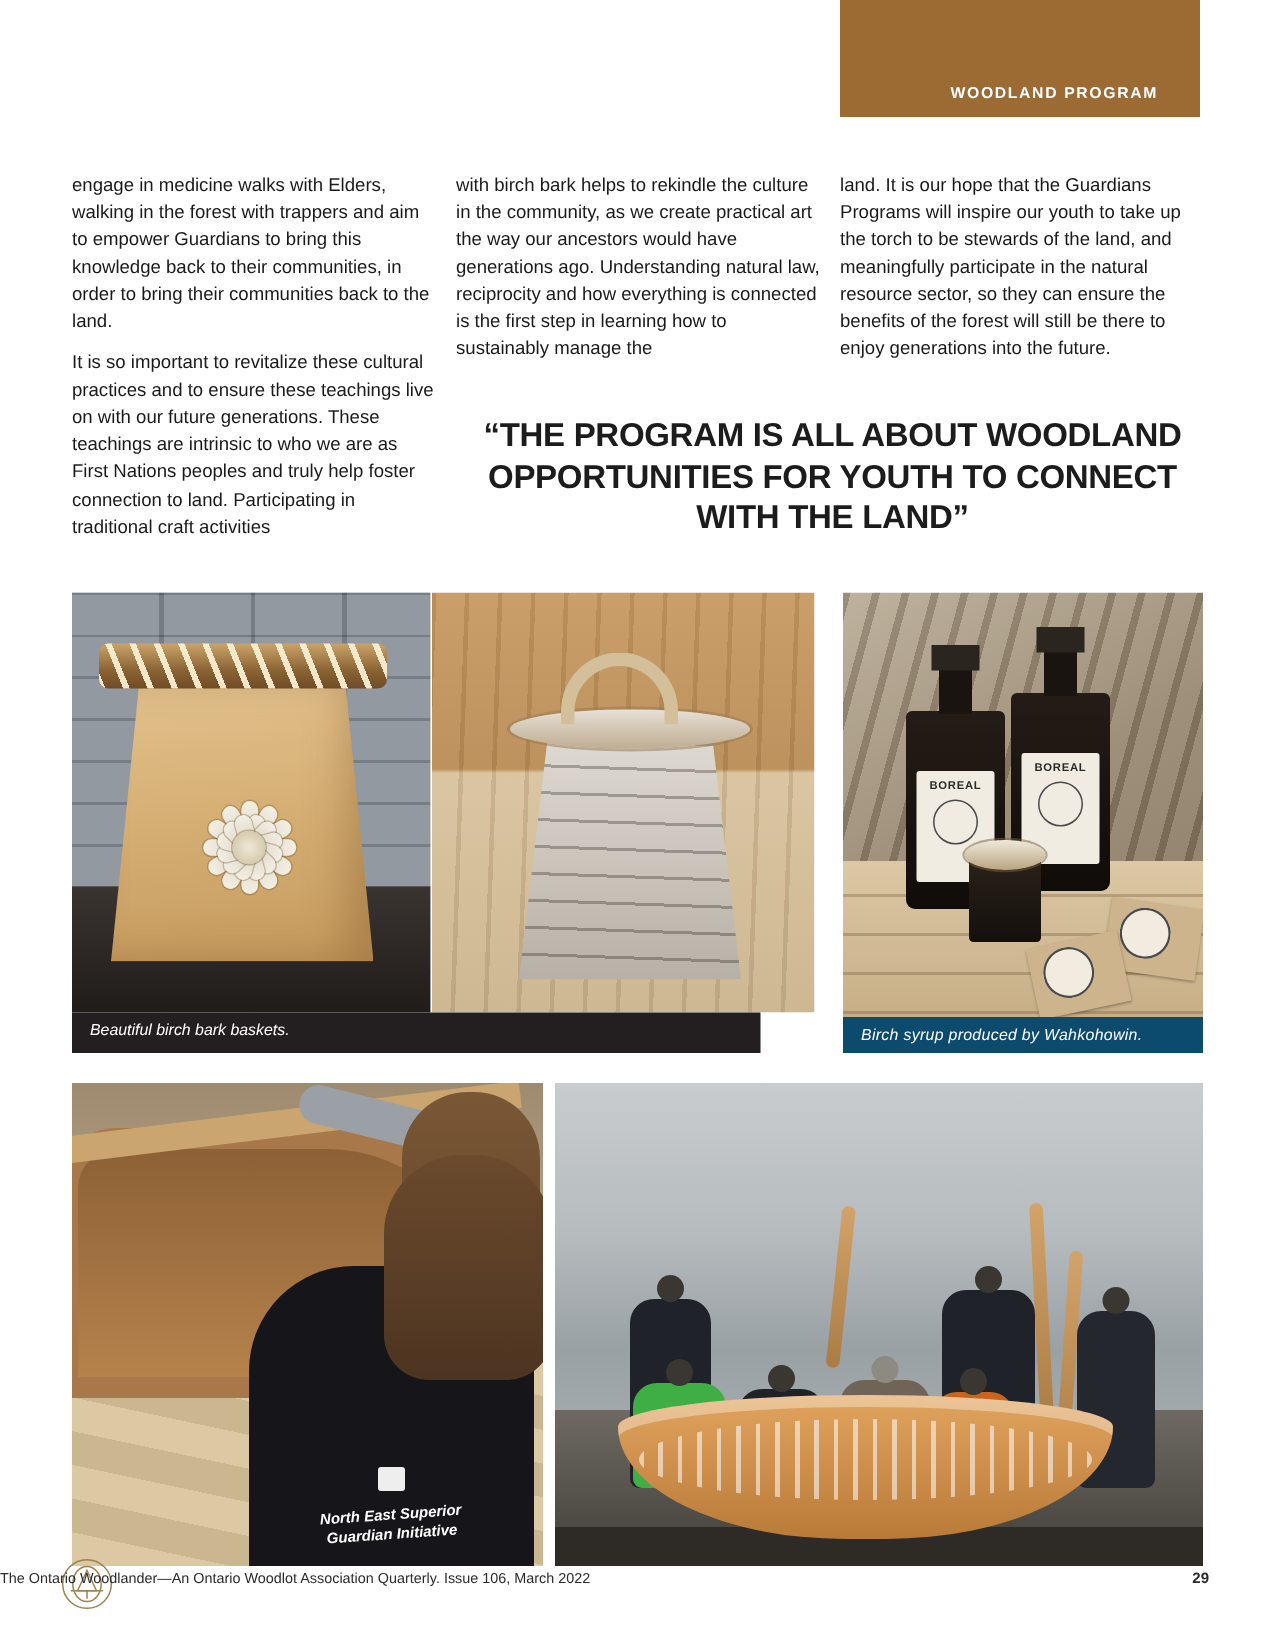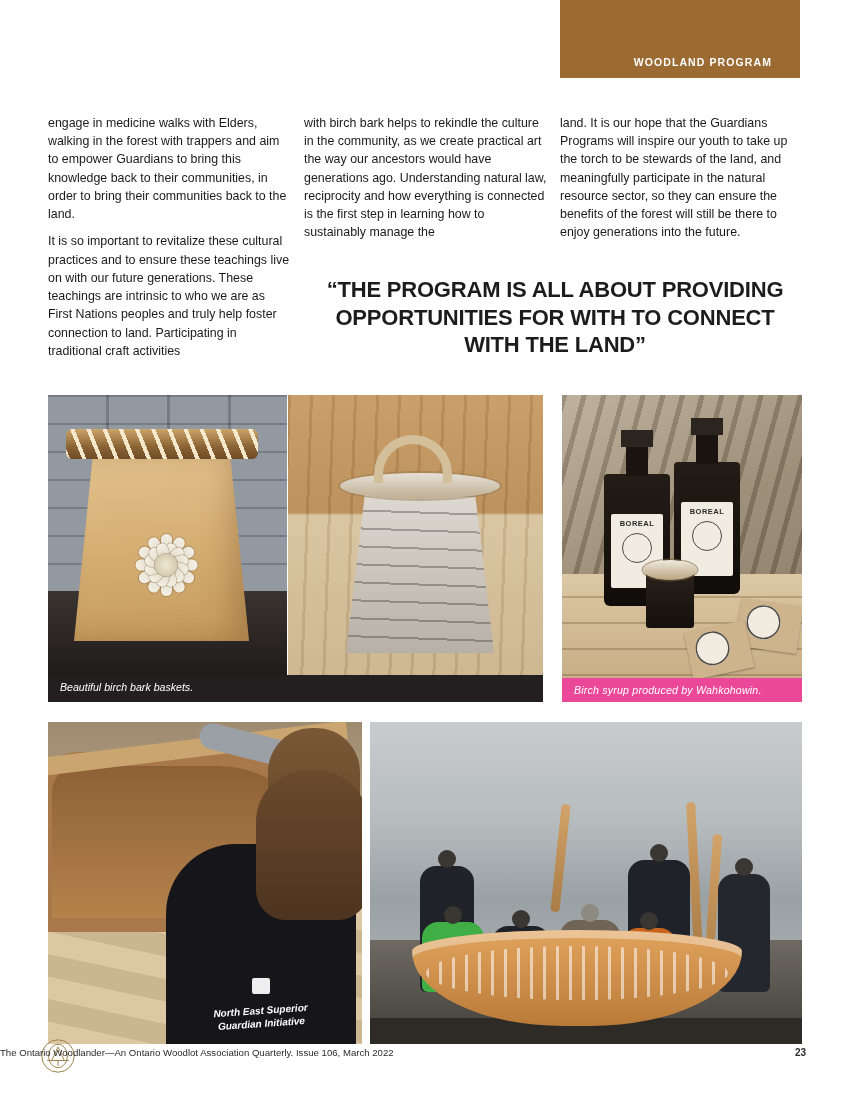--- a/index.html
+++ b/index.html
@@ -42,34 +42,34 @@
     text-align:center;
     font-size:22px; line-height:1.25; font-weight:800;
     letter-spacing:-0.2px;
     color:#1c1c1c;
   }
 
   
   .photo{ position:absolute; overflow:hidden; }
   .photo .caption{
     position:absolute; left:0; right:0; bottom:0;
-    background:#ec4899; color:#ffffff;
+    background:#0c4a6e; color:#ffffff;
     font-size:10.6px; font-style:italic;
     padding:6px 0 6px 12px;
     letter-spacing:0.2px;
     white-space:nowrap;
   }
 
   
   #photo-basket-flower{ left:48px; top:395px; width:239px; height:280px; }
   
   #photo-basket-lid{ left:288px; top:395px; width:255px; height:280px; }
   
   #caption-baskets{
-    position:absolute; left:48px; top:675px; width:495px; height:27px;
+    position:absolute; left:48px; top:675px; width:459px; height:27px;
     background:#231f20; color:#fff; font-size:10.6px; font-style:italic;
     padding:6px 0 0 12px; white-space:nowrap;
   }
   
   #photo-syrup{ left:562px; top:395px; width:240px; height:307px; }
   
   #photo-canoe-build{ left:48px; top:722px; width:314px; height:322px; }
   
   #photo-canoe-launch{ left:370px; top:722px; width:432px; height:322px; }
 
@@ -240,21 +240,21 @@
     <p>It is so important to revitalize these cultural practices and to ensure these teachings live on with our future generations. These teachings are intrinsic to who we are as First Nations peoples and truly help foster connection to land. Participating in traditional craft activities</p>
   </div>
   <div class="col">
     <p>with birch bark helps to rekindle the culture in the community, as we create practical art the way our ancestors would have generations ago. Understanding natural law, reciprocity and how everything is connected is the first step in learning how to sustainably manage the</p>
   </div>
   <div class="col">
     <p>land. It is our hope that the Guardians Programs will inspire our youth to take up the torch to be stewards of the land, and meaningfully participate in the natural resource sector, so they can ensure the benefits of the forest will still be there to enjoy generations into the future.</p>
   </div>
 </div>
 
-<div class="pullquote">“THE PROGRAM IS ALL ABOUT PROVIDING OPPORTUNITIES FOR WITH TO CONNECT WITH THE LAND”</div>
+<div class="pullquote">“THE PROGRAM IS ALL ABOUT WOODLAND OPPORTUNITIES FOR YOUTH TO CONNECT WITH THE LAND”</div>
 
 <div class="photo" id="photo-basket-flower">
   <div class="scene">
     <div class="brickwall"></div>
     <div class="counter-dark"></div>
     <div class="basketA"></div>
     <div class="basketA-rim"></div>
     <div class="flower">
       <i style="transform:rotate(0deg)"></i>
         <i style="transform:rotate(30deg)"></i>
@@ -392,14 +392,14 @@
   <div class="footer-logo">
     <svg viewBox="0 0 40 40" width="36" height="36" aria-hidden="true">
       <circle cx="20" cy="20" r="18" fill="none" stroke="#9c8450" stroke-width="1.1"></circle>
       <ellipse cx="20" cy="20" rx="10.5" ry="13" fill="none" stroke="#9c8450" stroke-width="1.1"></ellipse>
       <path d="M20 10 L27 25 L13 25 Z" fill="none" stroke="#9c8450" stroke-width="1.1"></path>
       <line x1="8" y1="25" x2="32" y2="25" stroke="#9c8450" stroke-width="1.1"></line>
       <line x1="20" y1="25" x2="20" y2="31" stroke="#9c8450" stroke-width="1.1"></line>
     </svg>
   </div>
   <div class="footer-text">The Ontario Woodlander—An Ontario Woodlot Association Quarterly. Issue 106, March 2022</div>
-  <div class="footer-page">23</div>
+  <div class="footer-page">29</div>
 </div>
 
 </body></html>

